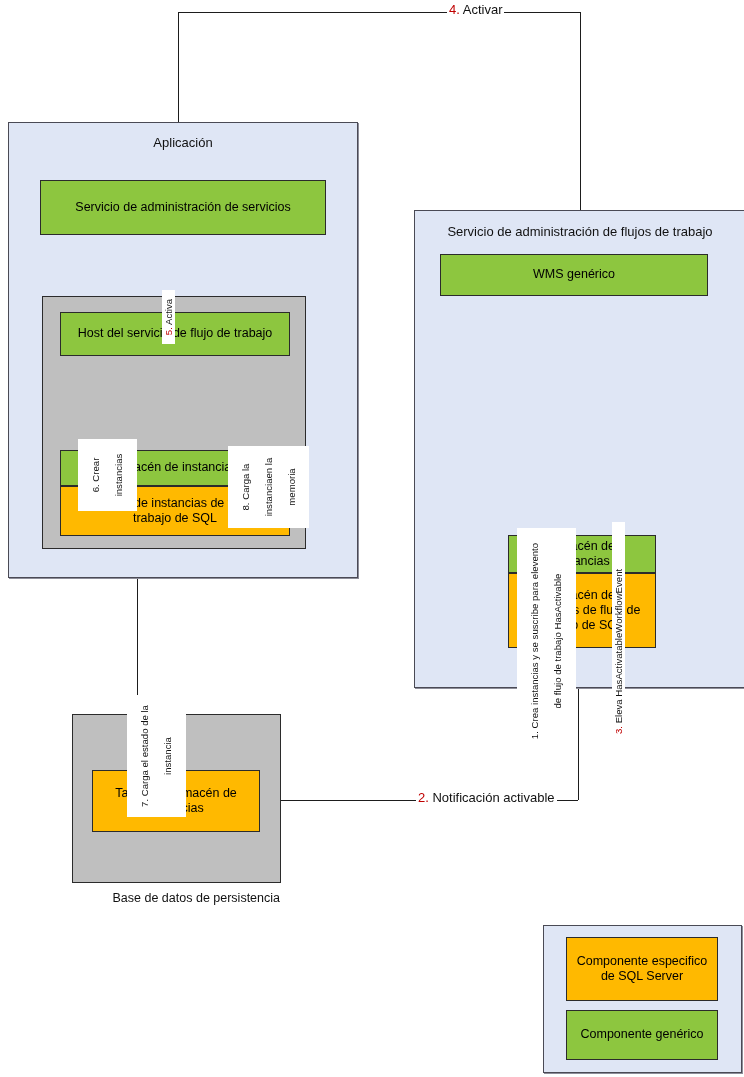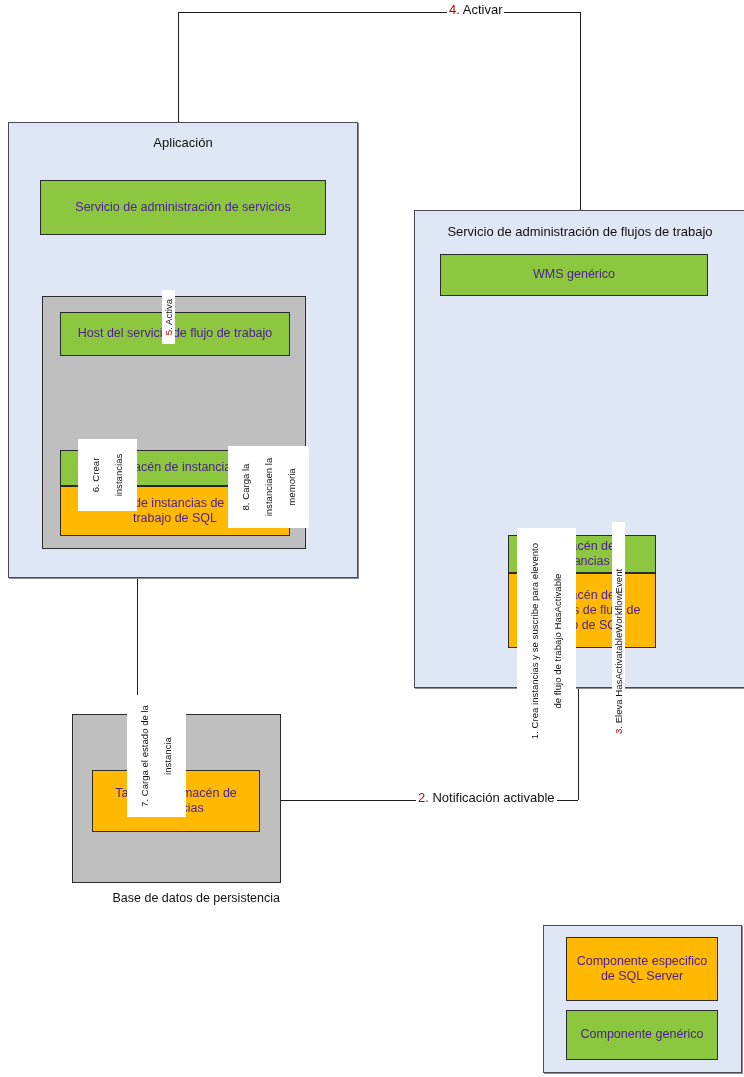--- a/index.html
+++ b/index.html
@@ -53,21 +53,21 @@
   .box {
     position: absolute;
     box-sizing: border-box;
     border: 1px solid #2b2b2b;
     display: flex;
     align-items: center;
     justify-content: center;
     text-align: center;
     font-size: 12.5px;
     line-height: 1.22;
-    color: #4c1d95;
+    color: #000000;
     padding: 2px 4px;
   }
   .box.green { background: #8dc63f; }
   .box.orange { background: #ffb900; }
   
   .vline {
     position: absolute;
     width: 0;
     border-left: 1px solid #1d1d1d;
   }

